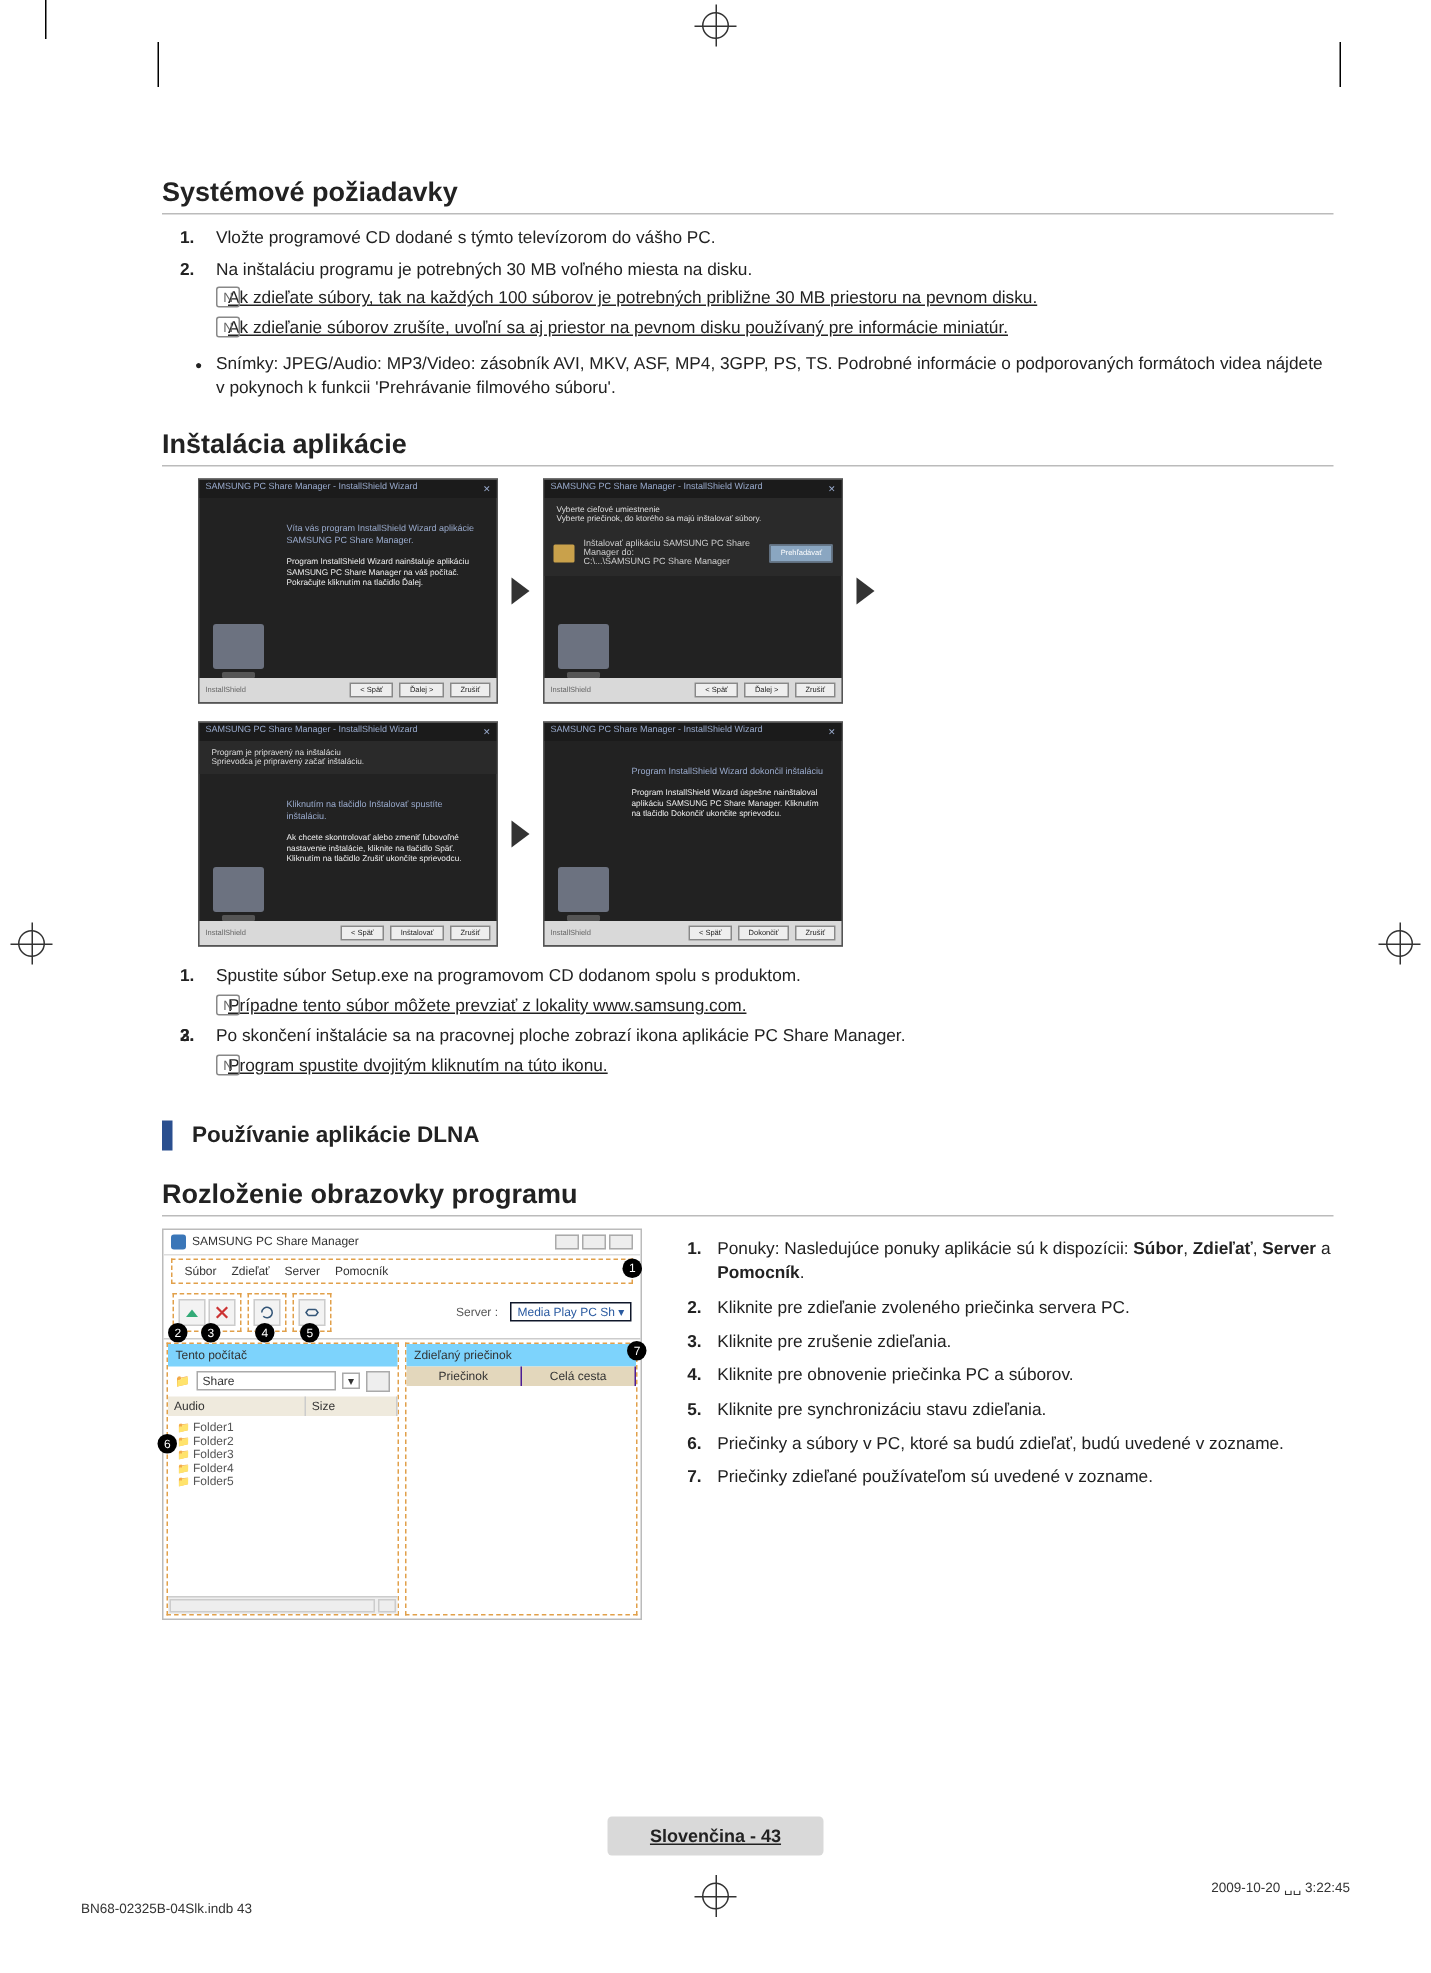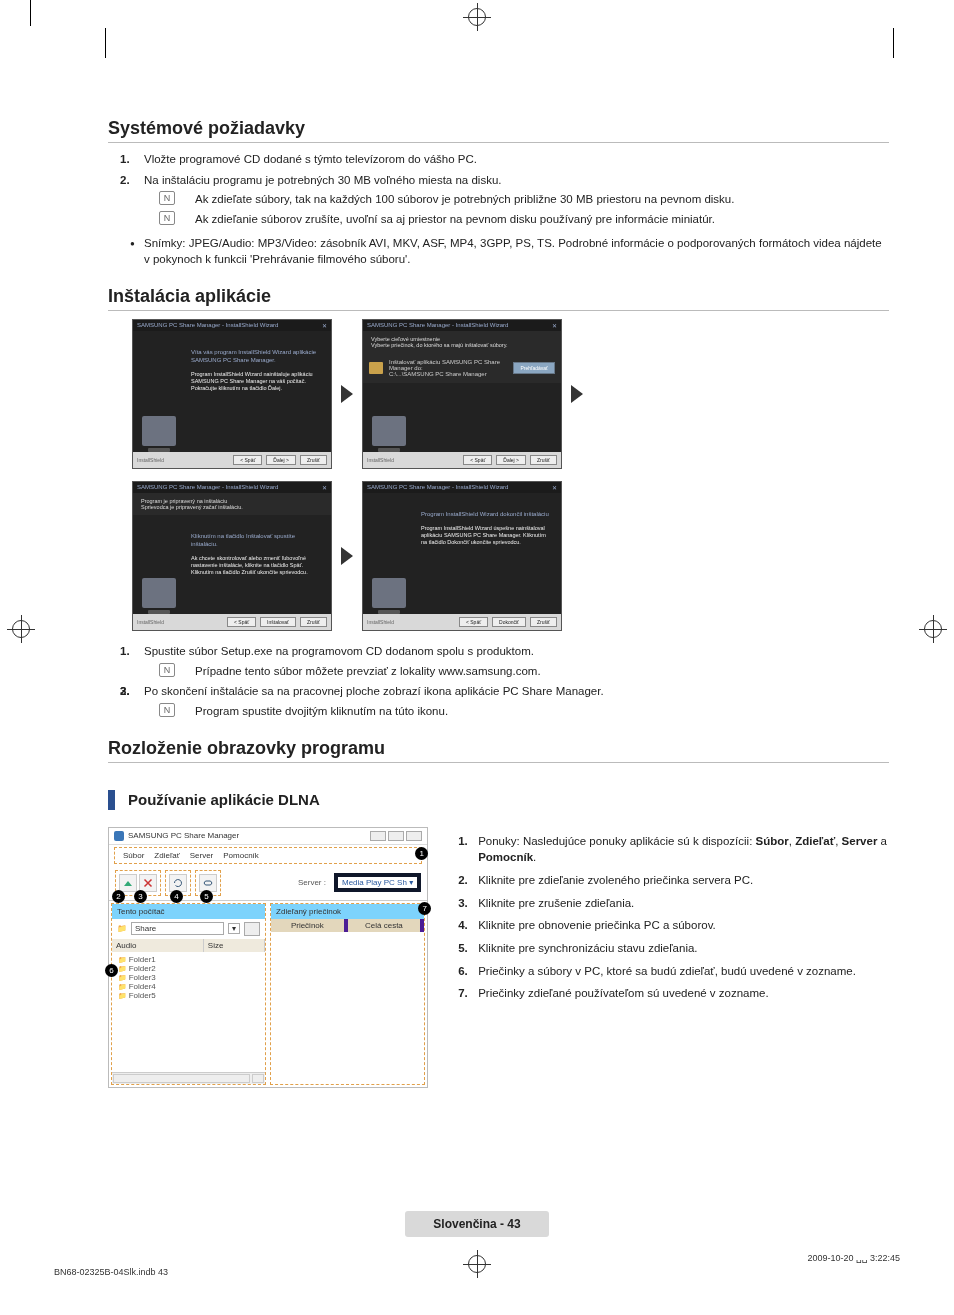--- a/index.html
+++ b/index.html
@@ -51,21 +51,21 @@
   .section-title.has-bar { position: relative; padding-left: 20px; font-size: 15px; border-bottom: none; margin-top: 28px; margin-bottom: 16px;}
   .section-title.has-bar::before {
     content:""; position:absolute; left:0; top:-1px; width:7px; height:20px; background:#2a4f8f;
   }
   ol { list-style: none; padding-left: 24px; }
   ol > li { position: relative; margin: 4px 0 4px 12px; line-height: 1.45; }
   ol > li .num { position: absolute; left: -24px; top: 0; font-weight: bold; }
   ul.bullet { list-style: none; padding-left: 36px; }
   ul.bullet > li { position: relative; margin: 7px 0; line-height: 1.45; }
   ul.bullet > li::before { content: "●"; position: absolute; left: -14px; font-size: 8px; top: 3px; }
-  .note { position: relative; padding-left: 36px; margin: 3px 0 3px 15px; line-height:1.45;}
+  .note { position: relative; padding-left: 8px; margin: 3px 0 3px 0; line-height:1.45;text-decoration:underline;}
   .note::before {
     content: "N"; position: absolute; left: 0; top: 0;
     border: 1px solid #888; width: 14px; height: 12px; font-size: 9px;
     text-align: center; line-height: 12px; border-radius: 2px; color:#666;
   }
   .install-grid {
     display: grid;
     grid-template-columns: 200px 30px 200px 30px;
     grid-auto-rows: 150px;
     gap: 12px 0;
@@ -118,51 +118,51 @@
   .app-shot .titlebar2 .appicon { width:10px;height:10px;background:#3a76b8;border-radius:2px;}
   .app-shot .winbtns { margin-left:auto; display:flex; gap:2px;}
   .app-shot .winbtns span{width:16px;height:10px;border:1px solid #aaa;background:#eee;display:inline-block;}
   .menubar { display:flex; gap:10px; padding:3px 8px; border:1px dashed #e1a04a; margin:2px 5px; position:relative;}
   .badge { position:absolute; background:#000; color:#fff; width:13px;height:13px;border-radius:50%; font-size:8px; display:flex;align-items:center;justify-content:center;}
   .toolbar-row { display:flex; align-items:center; padding:4px 6px; gap:4px;}
   .tb-group { display:flex; gap:2px; border:1px dashed #e1a04a; padding:3px;}
   .tb-btn { width:18px;height:18px;background:#f3f3f3;border:1px solid #ccc;display:flex;align-items:center;justify-content:center;}
   .tb-btn svg{width:12px;height:12px;}
   .server-label{ margin-left:auto; font-size:8px; color:#555;}
-  .server-combo{ border:4px solid #0f172a; padding:1px 4px; background:#fff; margin-left:4px; color:#2a5aa0;}
+  .server-combo{ border:1px solid #0f172a; padding:1px 4px; background:#fff; margin-left:4px; color:#2a5aa0;}
   .panes { display:flex; border-top:1px solid #ccc;}
   .pane { flex:1; }
   .pane.left { border:1px dashed #e1a04a; margin:2px; position:relative;}
   .pane.right{ border:1px dashed #e1a04a; margin:2px; position:relative;}
   .pane-header { background:#7dd3fc; padding:3px 5px; font-size:8px;}
   .path-bar { display:flex; align-items:center; gap:4px; padding:3px 5px;}
   .path-input{ flex:1; border:1px solid #aaa; padding:1px 3px; background:#fff;}
   .path-go { width:16px;height:14px;border:1px solid #aaa; background:#eee;}
   .cols { display:flex; background:#efeadd; font-size:8px;}
   .cols span{ padding:2px 4px; border-right:1px solid #ccc;}
   .cols .c-name{flex: 0 0 60%;}
   .cols .c-size{flex:1;}
   .rcols { display:flex; background:#e3d7bc; font-size:8px;}
-  .rcols span{ flex:1; text-align:center; padding:2px 8px; border-right:4px solid #4c1d95;}
+  .rcols span{ flex:1; text-align:center; padding:2px 8px; border-right:1px solid #4c1d95;}
   .file-list { padding:3px 6px; font-size:8px; color:#555; height:120px;}
   .file-list div::before{content:"📁 "; font-size:7px;}
   .scroll-foot{ background:#eee; border-top:1px solid #ccc; height:12px; display:flex;}
   .scroll-foot .sb{flex:1;border:1px solid #ccc;margin:1px;}
   .legend { }
   .legend ol{ padding-left:10px;}
   .legend ol>li{ margin:6px 0; line-height:1.45;}
   .legend ol>li .num{ left:-20px;}
   b{font-weight:bold;}
 
   .page-footer {
     position:absolute; left:0; right:0; bottom:78px;
     display:flex; justify-content:center;
   }
   .page-footer .pill {
-    background:#d9d9d9; padding:6px 28px; border-radius:3px; font-weight:bold; font-size:12px; color:#222;
+    background:#d9d9d9; padding:6px 28px; border-radius:3px; font-weight:bold; font-size:12px; color:#222;text-decoration:underline;
   }
   .meta-left { position:absolute; left:54px; bottom:38px; font-size:9px; color:#333;}
   .meta-right{ position:absolute; right:54px; bottom:52px; font-size:9px; color:#333;}
 
 </style>
 </head>
 <body>
 
 <span class="reg-mark reg-top"></span>
 <span class="reg-mark reg-left"></span>
@@ -306,23 +306,23 @@
   <ol>
     <li><span class="num">1.</span><span>Spustite súbor Setup.exe na programovom CD dodanom spolu s produktom.</span>
       <div class="note">Prípadne tento súbor môžete prevziať z lokality www.samsung.com.</div>
     </li>
     <li><span class="num">2.</span></li>
     <li><span class="num">3.</span><span>Po skončení inštalácie sa na pracovnej ploche zobrazí ikona aplikácie PC Share Manager.</span>
       <div class="note">Program spustite dvojitým kliknutím na túto ikonu.</div>
     </li>
   </ol>
 
+  <div class="section-title has-bar">Používanie aplikácie DLNA</div>
+
   <div class="section-title">Rozloženie obrazovky programu</div>
-
-  <div class="section-title has-bar">Používanie aplikácie DLNA</div>
 
   <div class="app-row">
     <div class="app-shot">
       <div class="titlebar2">
         <span class="appicon"></span>
         <span>SAMSUNG PC Share Manager</span>
         <div class="winbtns">
           <span></span>
           <span></span>
           <span></span>

